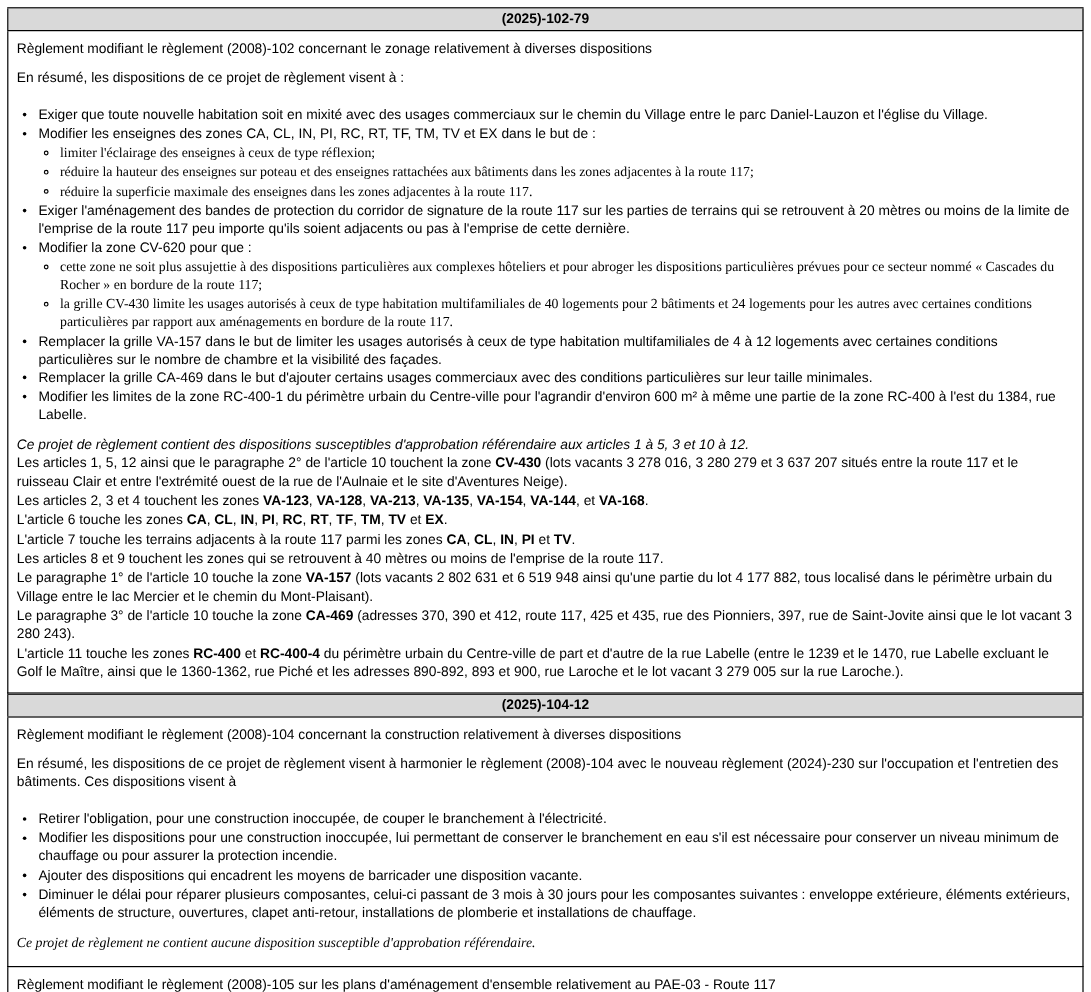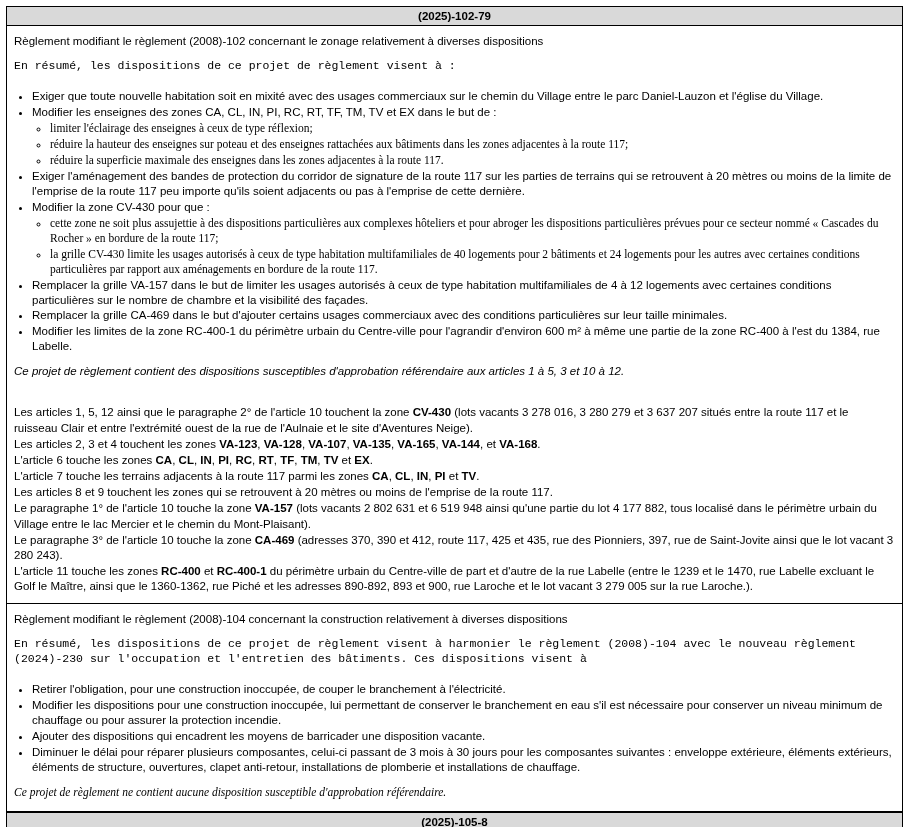--- a/index.html
+++ b/index.html
@@ -41,21 +41,20 @@
     padding: 6px 7px 7px 7px;
     border: none;
     vertical-align: top;
     line-height: 1.32;
   }
   p {
     margin: 0 0 0 0;
   }
   .lead {
     margin: 9px 0 2px 0;
-    font-family: Liberation Mono, monospace;
   }
   .intro-first {
     margin: 2px 0 0 0;
   }
   ul {
     margin: 16px 0 0 0;
     padding-left: 18px;
     list-style-type: disc;
   }
   ul ul {
@@ -66,21 +65,21 @@
   }
   li {
     margin: 1px 0 1px 0;
     line-height: 1.3;
   }
   .italic-note {
     font-style: italic;
     margin: 10px 0 0 0;
   }
   .para-block {
-    margin-top: 26px;
+    margin-top: 0;
   }
   .para-block p {
     margin: 0 0 1px 0;
   }
   b { font-weight: bold; }
   .tail-note {
     font-style: italic;
     margin: 10px 0 4px 0;
     font-family: Liberation Serif, serif;
   }
@@ -100,67 +99,67 @@
         <p class="intro-first">Règlement modifiant le règlement (2008)-102 concernant le zonage relativement à diverses dispositions</p>
         <p class="lead">En résumé, les dispositions de ce projet de règlement visent à :</p>
         <ul id="s0-bullets">
               <li><span>Exiger que toute nouvelle habitation soit en mixité avec des usages commerciaux sur le chemin du Village entre le parc Daniel-Lauzon et l'église du Village.</span></li>
               <li><span>Modifier les enseignes des zones CA, CL, IN, PI, RC, RT, TF, TM, TV et EX dans le but de :</span><ul>
                   <li>limiter l'éclairage des enseignes à ceux de type réflexion;</li>
                   <li>réduire la hauteur des enseignes sur poteau et des enseignes rattachées aux bâtiments dans les zones adjacentes à la route 117;</li>
                   <li>réduire la superficie maximale des enseignes dans les zones adjacentes à la route 117.</li>
                 </ul></li>
               <li><span>Exiger l'aménagement des bandes de protection du corridor de signature de la route 117 sur les parties de terrains qui se retrouvent à 20 mètres ou moins de la limite de l'emprise de la route 117 peu importe qu'ils soient adjacents ou pas à l'emprise de cette dernière.</span></li>
-              <li><span>Modifier la zone CV-430 pour que :</span><ul>
+              <li><span>Modifier la zone CV-620 pour que :</span><ul>
                   <li>cette zone ne soit plus assujettie à des dispositions particulières aux complexes hôteliers et pour abroger les dispositions particulières prévues pour ce secteur nommé « Cascades du Rocher » en bordure de la route 117;</li>
                   <li>la grille CV-430 limite les usages autorisés à ceux de type habitation multifamiliales de 40 logements pour 2 bâtiments et 24 logements pour les autres avec certaines conditions particulières par rapport aux aménagements en bordure de la route 117.</li>
                 </ul></li>
               <li><span>Remplacer la grille VA-157 dans le but de limiter les usages autorisés à ceux de type habitation multifamiliales de 4 à 12 logements avec certaines conditions particulières sur le nombre de chambre et la visibilité des façades.</span></li>
               <li><span>Remplacer la grille CA-469 dans le but d'ajouter certains usages commerciaux avec des conditions particulières sur leur taille minimales.</span></li>
               <li><span>Modifier les limites de la zone RC-400-1 du périmètre urbain du Centre-ville pour l'agrandir d'environ 600 m² à même une partie de la zone RC-400 à l'est du 1384, rue Labelle.</span></li>
             </ul>
         <p class="italic-note">Ce projet de règlement contient des dispositions susceptibles d'approbation référendaire aux articles 1 à 5, 3 et 10 à 12.</p>
         <div class="para-block" id="s0-paras">
               <p>Les articles 1, 5, 12 ainsi que le paragraphe 2° de l'article 10 touchent la zone <b>CV-430</b> (lots vacants 3 278 016, 3 280 279 et 3 637 207 situés entre la route 117 et le ruisseau Clair et entre l'extrémité ouest de la rue de l'Aulnaie et le site d'Aventures Neige).</p>
-              <p>Les articles 2, 3 et 4 touchent les zones <b>VA-123</b>, <b>VA-128</b>, <b>VA-107</b>, <b>VA-135</b>, <b>VA-165</b>, <b>VA-144</b>, et <b>VA-168</b>.</p>
+              <p>Les articles 2, 3 et 4 touchent les zones <b>VA-123</b>, <b>VA-128</b>, <b>VA-213</b>, <b>VA-135</b>, <b>VA-154</b>, <b>VA-144</b>, et <b>VA-168</b>.</p>
               <p>L'article 6 touche les zones <b>CA</b>, <b>CL</b>, <b>IN</b>, <b>PI</b>, <b>RC</b>, <b>RT</b>, <b>TF</b>, <b>TM</b>, <b>TV</b> et <b>EX</b>.</p>
               <p>L'article 7 touche les terrains adjacents à la route 117 parmi les zones <b>CA</b>, <b>CL</b>, <b>IN</b>, <b>PI</b> et <b>TV</b>.</p>
-              <p>Les articles 8 et 9 touchent les zones qui se retrouvent à 20 mètres ou moins de l'emprise de la route 117.</p>
+              <p>Les articles 8 et 9 touchent les zones qui se retrouvent à 40 mètres ou moins de l'emprise de la route 117.</p>
               <p>Le paragraphe 1° de l'article 10 touche la zone <b>VA-157</b> (lots vacants 2 802 631 et 6 519 948 ainsi qu'une partie du lot 4 177 882, tous localisé dans le périmètre urbain du Village entre le lac Mercier et le chemin du Mont-Plaisant).</p>
               <p>Le paragraphe 3° de l'article 10 touche la zone <b>CA-469</b> (adresses 370, 390 et 412, route 117, 425 et 435, rue des Pionniers, 397, rue de Saint-Jovite ainsi que le lot vacant 3 280 243).</p>
-              <p>L'article 11 touche les zones <b>RC-400</b> et <b>RC-400-1</b> du périmètre urbain du Centre-ville de part et d'autre de la rue Labelle (entre le 1239 et le 1470, rue Labelle excluant le Golf le Maître, ainsi que le 1360-1362, rue Piché et les adresses 890-892, 893 et 900, rue Laroche et le lot vacant 3 279 005 sur la rue Laroche.).</p>
+              <p>L'article 11 touche les zones <b>RC-400</b> et <b>RC-400-4</b> du périmètre urbain du Centre-ville de part et d'autre de la rue Labelle (entre le 1239 et le 1470, rue Labelle excluant le Golf le Maître, ainsi que le 1360-1362, rue Piché et les adresses 890-892, 893 et 900, rue Laroche et le lot vacant 3 279 005 sur la rue Laroche.).</p>
             </div>
       </td>
     </tr>
   </tbody>
     </table>
 
   <table class="doc-table" style="margin-top:0;border-top:none;">
     <tbody>
+        <tr class="section-header-row">
+      <td class="section-header">(2025)-104-12</td>
+    </tr>
     <tr>
       <td class="body-cell">
         <p class="intro-first">Règlement modifiant le règlement (2008)-104 concernant la construction relativement à diverses dispositions</p>
         <p class="lead">En résumé, les dispositions de ce projet de règlement visent à harmonier le règlement (2008)-104 avec le nouveau règlement (2024)-230 sur l'occupation et l'entretien des bâtiments. Ces dispositions visent à</p>
         <ul id="s1-bullets">
               <li><span>Retirer l'obligation, pour une construction inoccupée, de couper le branchement à l'électricité.</span></li>
               <li><span>Modifier les dispositions pour une construction inoccupée, lui permettant de conserver le branchement en eau s'il est nécessaire pour conserver un niveau minimum de chauffage ou pour assurer la protection incendie.</span></li>
               <li><span>Ajouter des dispositions qui encadrent les moyens de barricader une disposition vacante.</span></li>
               <li><span>Diminuer le délai pour réparer plusieurs composantes, celui-ci passant de 3 mois à 30 jours pour les composantes suivantes : enveloppe extérieure, éléments extérieurs, éléments de structure, ouvertures, clapet anti-retour, installations de plomberie et installations de chauffage.</span></li>
             </ul>
         <p class="tail-note">Ce projet de règlement ne contient aucune disposition susceptible d'approbation référendaire.</p>
       </td>
     </tr>
   </tbody>
     </table>
 
   <table class="doc-table" style="margin-top:0;border-top:none;">
     <tbody>
-        <tr class="section-header-row">
-      <td class="section-header">(2025)-105-8</td>
-    </tr>
     <tr>
       <td class="body-cell">
         <p class="intro-first">Règlement modifiant le règlement (2008)-105 sur les plans d'aménagement d'ensemble relativement au PAE-03 - Route 117</p>
 
       </td>
     </tr>
   </tbody>
     </table>
 
 </div>

